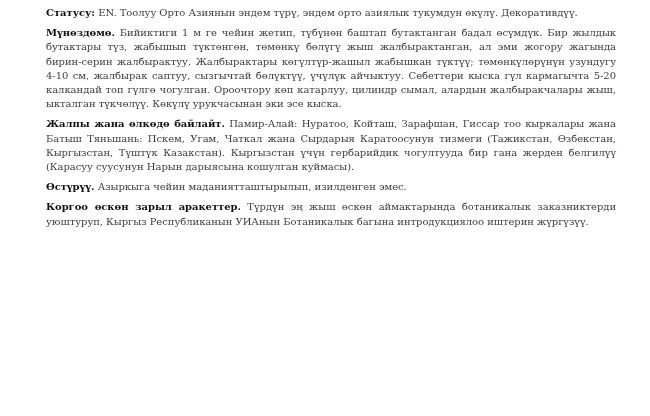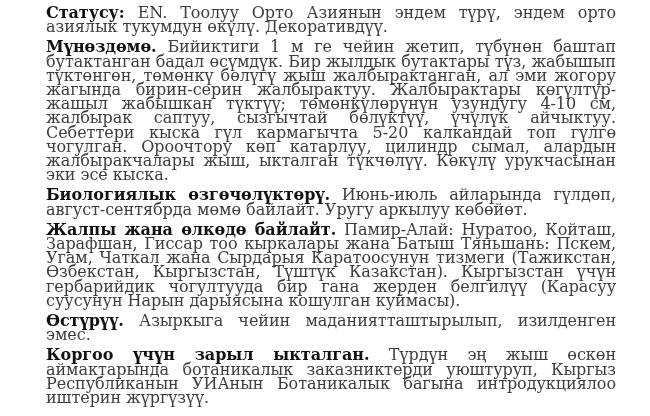--- a/index.html
+++ b/index.html
@@ -5,21 +5,21 @@
   html, body { margin: 0; padding: 0; background: #ffffff; }
   body {
     width: 650px; height: 416px; overflow: hidden;
     font-family: "DejaVu Serif", "Liberation Serif", serif;
     color: #3a3a3a;
   }
   .page {
     position: absolute; left: 46px; top: 6px; width: 586px;
   }
   .para {
-    font-size: 16px;
+    font-size: 10px;
     line-height: 14.2px;
     margin: 0 16px 6px 0;
     text-align: justify;
     letter-spacing: -0.05px;
   }
   .heading {
     font-weight: bold;
     color: #111111;
     font-family: "DejaVu Serif", "Liberation Serif", serif;
   }
@@ -29,24 +29,21 @@
 <body>
 
 <div class="page">
   <p class="para">
     <span class="heading">Статусу:</span><span class="body-text"> EN. Тоолуу Орто Азиянын эндем түрү, эндем орто азиялык тукумдун өкүлү. Декоративдүү.</span>
   </p>
   <p class="para">
     <span class="heading">Мүнөздөмө.</span><span class="body-text"> Бийиктиги 1 м ге чейин жетип, түбүнөн баштап бутактанган бадал  өсүмдүк. Бир жылдык бутактары түз, жабышып түктөнгөн, төмөнкү бөлүгү жыш жалбырактанган, ал эми жогору жагында бирин-серин жалбырактуу. Жалбырактары көгүлтүр-жашыл жабышкан түктүү; төмөнкүлөрүнүн узундугу 4-10 см, жалбырак саптуу, сызгычтай бөлүктүү, үчүлүк айчыктуу. Себеттери кыска гүл кармагычта 5-20 калкандай топ гүлгө чогулган. Ороочтору көп катарлуу, цилиндр сымал, алардын жалбыракчалары жыш, ыкталган түкчөлүү. Көкүлү урукчасынан эки эсе кыска.</span>
   </p>
   <p class="para">
-    <span class="heading">Биологиялык өзгөчөлүктөрү.</span><span class="body-text"> Июнь-июль айларында гүлдөп, август-сентябрда мөмө байлайт. Уругу аркылуу көбөйөт.</span>
-  </p>
-  <p class="para">
     <span class="heading">Жалпы жана өлкөдө байлайт.</span><span class="body-text"> Памир-Алай: Нуратоо, Койташ, Зарафшан, Гиссар тоо кыркалары жана Батыш Тяньшань: Пскем, Угам, Чаткал жана Сырдарыя Каратоосунун тизмеги (Тажикстан, Өзбекстан, Кыргызстан, Түштүк Казакстан). Кыргызстан үчүн гербарийдик чогултууда бир гана жерден белгилүү (Карасуу суусунун Нарын дарыясына кошулган куймасы).</span>
   </p>
   <p class="para">
     <span class="heading">Өстүрүү.</span><span class="body-text"> Азыркыга чейин маданиятташтырылып, изилденген эмес.</span>
   </p>
   <p class="para">
-    <span class="heading">Коргоо үчүн зарыл ыкталган.</span><span class="body-text"> Түрдүн эң жыш өскөн аймактарында ботаникалык заказниктерди уюштуруп, Кыргыз Республиканын УИАнын Ботаникалык багына интродукциялоо иштерин жүргүзүү.</span>
+    <span class="heading">Коргоо өскөн зарыл аракеттер.</span><span class="body-text"> Түрдүн эң жыш өскөн аймактарында ботаникалык заказниктерди уюштуруп, Кыргыз Республиканын УИАнын Ботаникалык багына интродукциялоо иштерин жүргүзүү.</span>
   </p>
 </div>
 
 </body></html>

